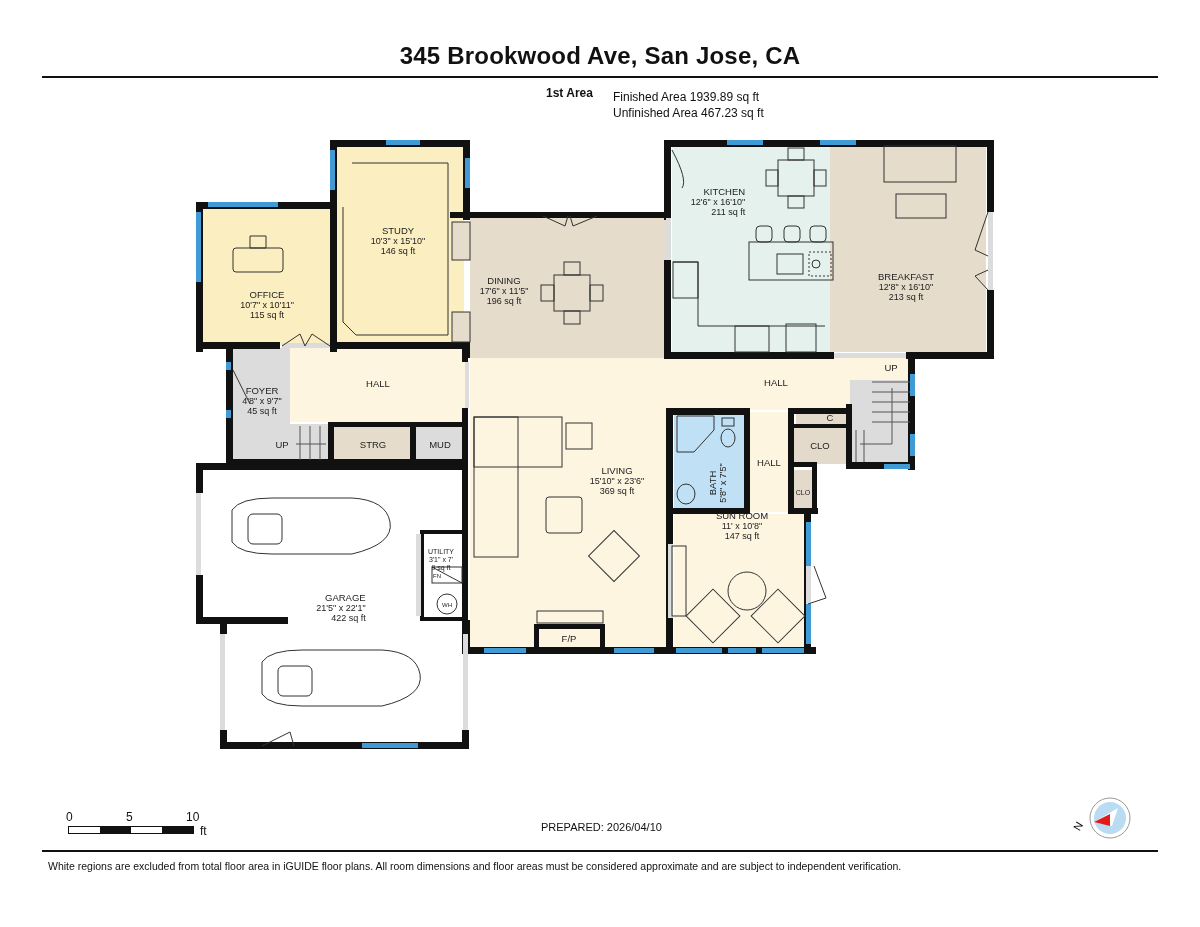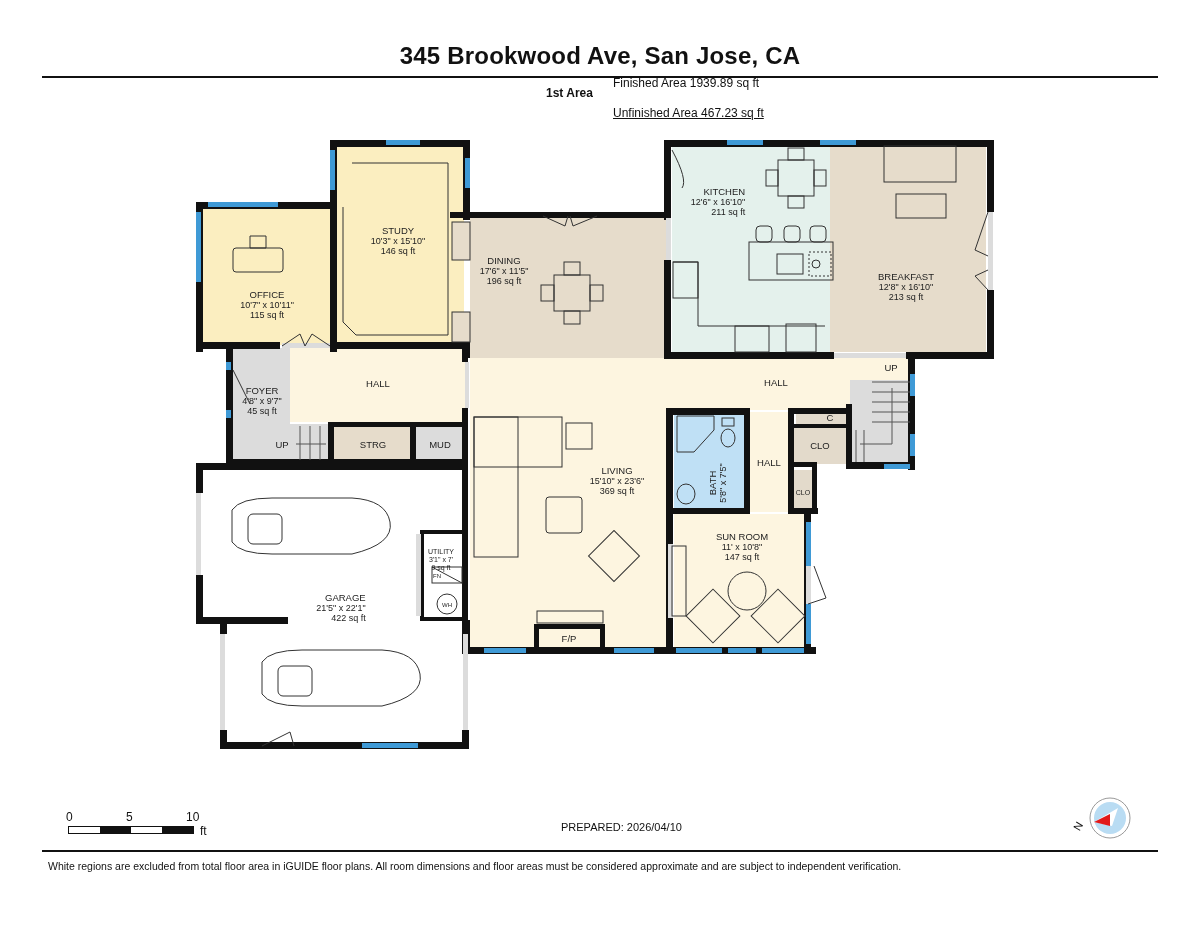--- a/index.html
+++ b/index.html
@@ -5,32 +5,32 @@
   html,body{margin:0;padding:0;background:#ffffff;}
   body{width:1200px;height:927px;position:relative;overflow:hidden;font-family:"Liberation Sans",sans-serif;color:#111;}
   .title{position:absolute;left:0;width:1200px;top:42px;text-align:center;font-size:24px;font-weight:bold;letter-spacing:0.2px;}
   .rule{position:absolute;left:42px;width:1116px;height:2px;background:#111;}
   .floor-label{position:absolute;left:546px;top:86px;font-size:12px;font-weight:bold;}
   .area-line{position:absolute;left:613px;font-size:12px;}
   .plan{position:absolute;left:0;top:0;}
   .room-label{position:absolute;text-align:center;font-size:9px;line-height:10px;color:#222;transform:translateX(-50%);white-space:nowrap;}
   .room-label .name{font-size:9.5px;}
   .scale{position:absolute;left:66px;top:810px;font-size:12px;}
-  .prepared{position:absolute;left:541px;top:821px;font-size:11px;margin-left:20px;}
+  .prepared{position:absolute;left:541px;top:821px;font-size:11px;}
   .disclaimer{position:absolute;left:48px;top:860px;font-size:10.5px;text-align:center;}
   .compass{position:absolute;left:1088px;top:796px;}
 </style>
 </head>
 <body>
 
 <div class="title">345 Brookwood Ave, San Jose, CA</div>
 <div class="rule" style="top:76px;"></div>
 <div class="floor-label">1st Area</div>
-<div class="area-line" style="top:76px;">Finished Area 1939.89 sq ft</div>
-<div class="area-line" style="top:106px;text-decoration:underline;">Unfinished Area 467.23 sq ft</div>
+<div class="area-line" style="top:90px;">Finished Area 1939.89 sq ft</div>
+<div class="area-line" style="top:106px;">Unfinished Area 467.23 sq ft</div>
 
 <svg class="plan" width="1200" height="800" viewBox="0 0 1200 800">
 
   <g>
     <rect x="202" y="208" width="128" height="137" fill="#fbeec0"></rect>
     <rect x="336" y="146" width="128" height="199" fill="#fbeec0"></rect>
     <rect x="470" y="216" width="196" height="142" fill="#e6dccb"></rect>
     <rect x="672" y="146" width="158" height="206" fill="#e4f1ec"></rect>
     <rect x="830" y="146" width="156" height="206" fill="#e6dccb"></rect>
     <rect x="232" y="348" width="58" height="114" fill="#dcdcdc"></rect>
@@ -263,21 +263,21 @@
 <div class="room-label" style="left:267px;top:290px;">
   <div class="name">OFFICE</div>
   <div>10'7" x 10'11"</div>
   <div>115 sq ft</div>
 </div>
 <div class="room-label" style="left:398px;top:226px;">
   <div class="name">STUDY</div>
   <div>10'3" x 15'10"</div>
   <div>146 sq ft</div>
 </div>
-<div class="room-label" style="left:504px;top:256px;text-align:center;">
+<div class="room-label" style="left:504px;top:276px;text-align:center;">
   <div class="name">DINING</div>
   <div>17'6" x 11'5"</div>
   <div>196 sq ft</div>
 </div>
 <div class="room-label" style="left:718px;top:187px;text-align:right;">
   <div class="name">KITCHEN</div>
   <div>12'6" x 16'10"</div>
   <div>211 sq ft</div>
 </div>
 <div class="room-label" style="left:906px;top:272px;">
@@ -322,21 +322,21 @@
 </div>
 <div class="room-label" style="left:830px;top:413px;">
   <div class="name">C</div>
 </div>
 <div class="room-label" style="left:820px;top:441px;">
   <div class="name">CLO</div>
 </div>
 <div class="room-label" style="left:803px;top:488px;font-size:7px;">
   <div>CLO</div>
 </div>
-<div class="room-label" style="left:742px;top:532px;text-align:center;">
+<div class="room-label" style="left:742px;top:511px;text-align:center;">
   <div class="name">SUN ROOM</div>
   <div>11' x 10'8"</div>
   <div>147 sq ft</div>
 </div>
 <div class="room-label" style="left:341px;top:593px;text-align:right;">
   <div class="name">GARAGE</div>
   <div>21'5" x 22'1"</div>
   <div>422 sq ft</div>
 </div>
 <div class="room-label" style="left:441px;top:548px;font-size:7px;line-height:8px;">

